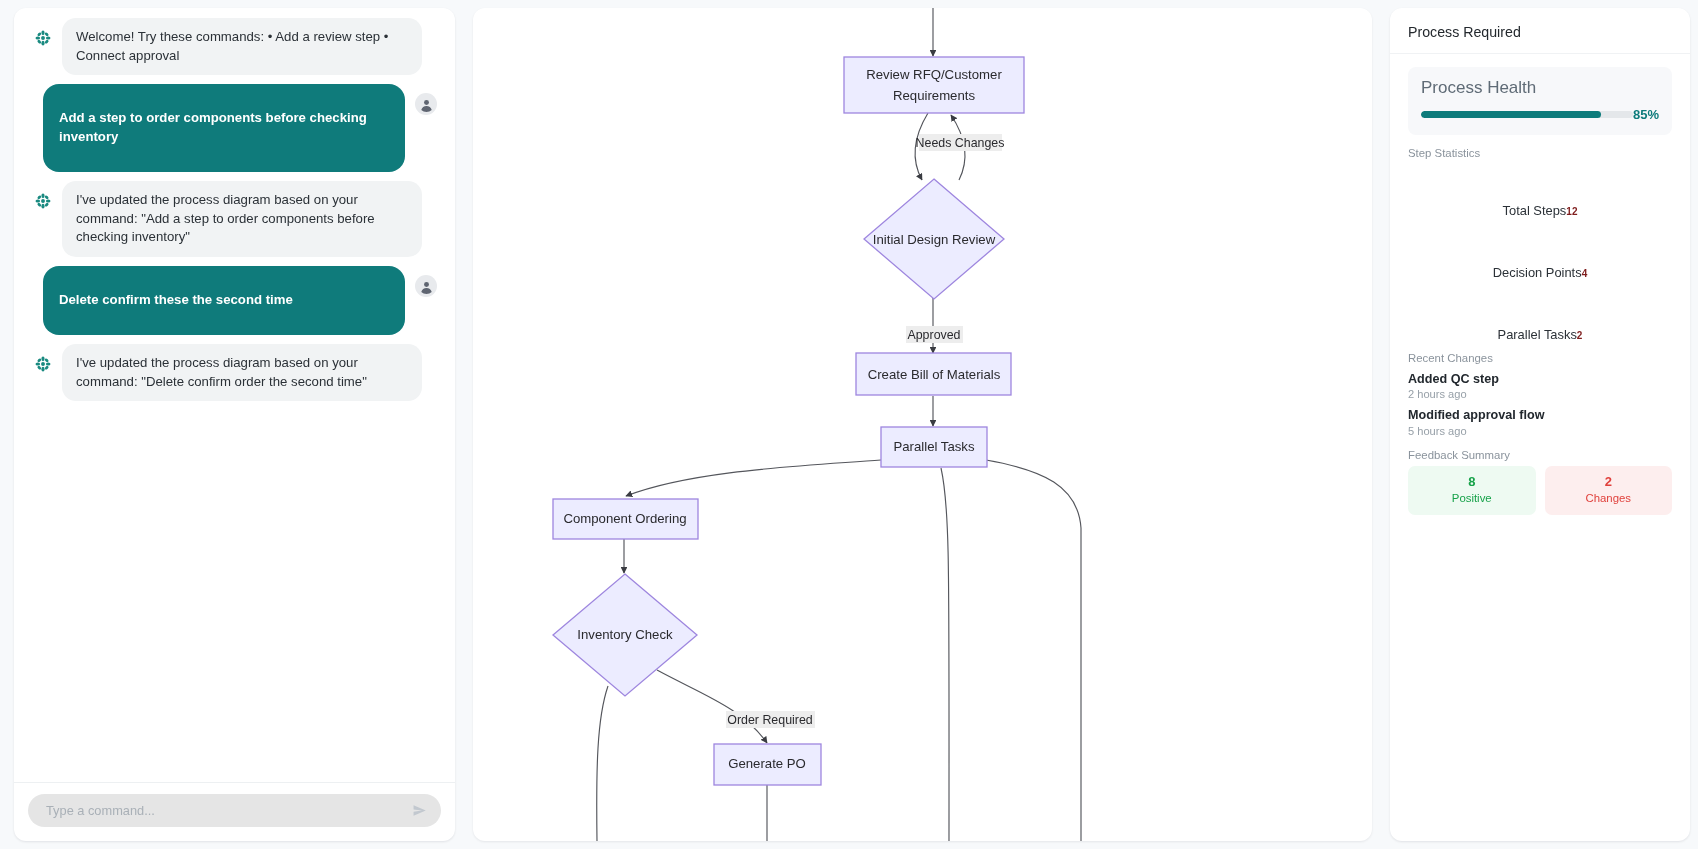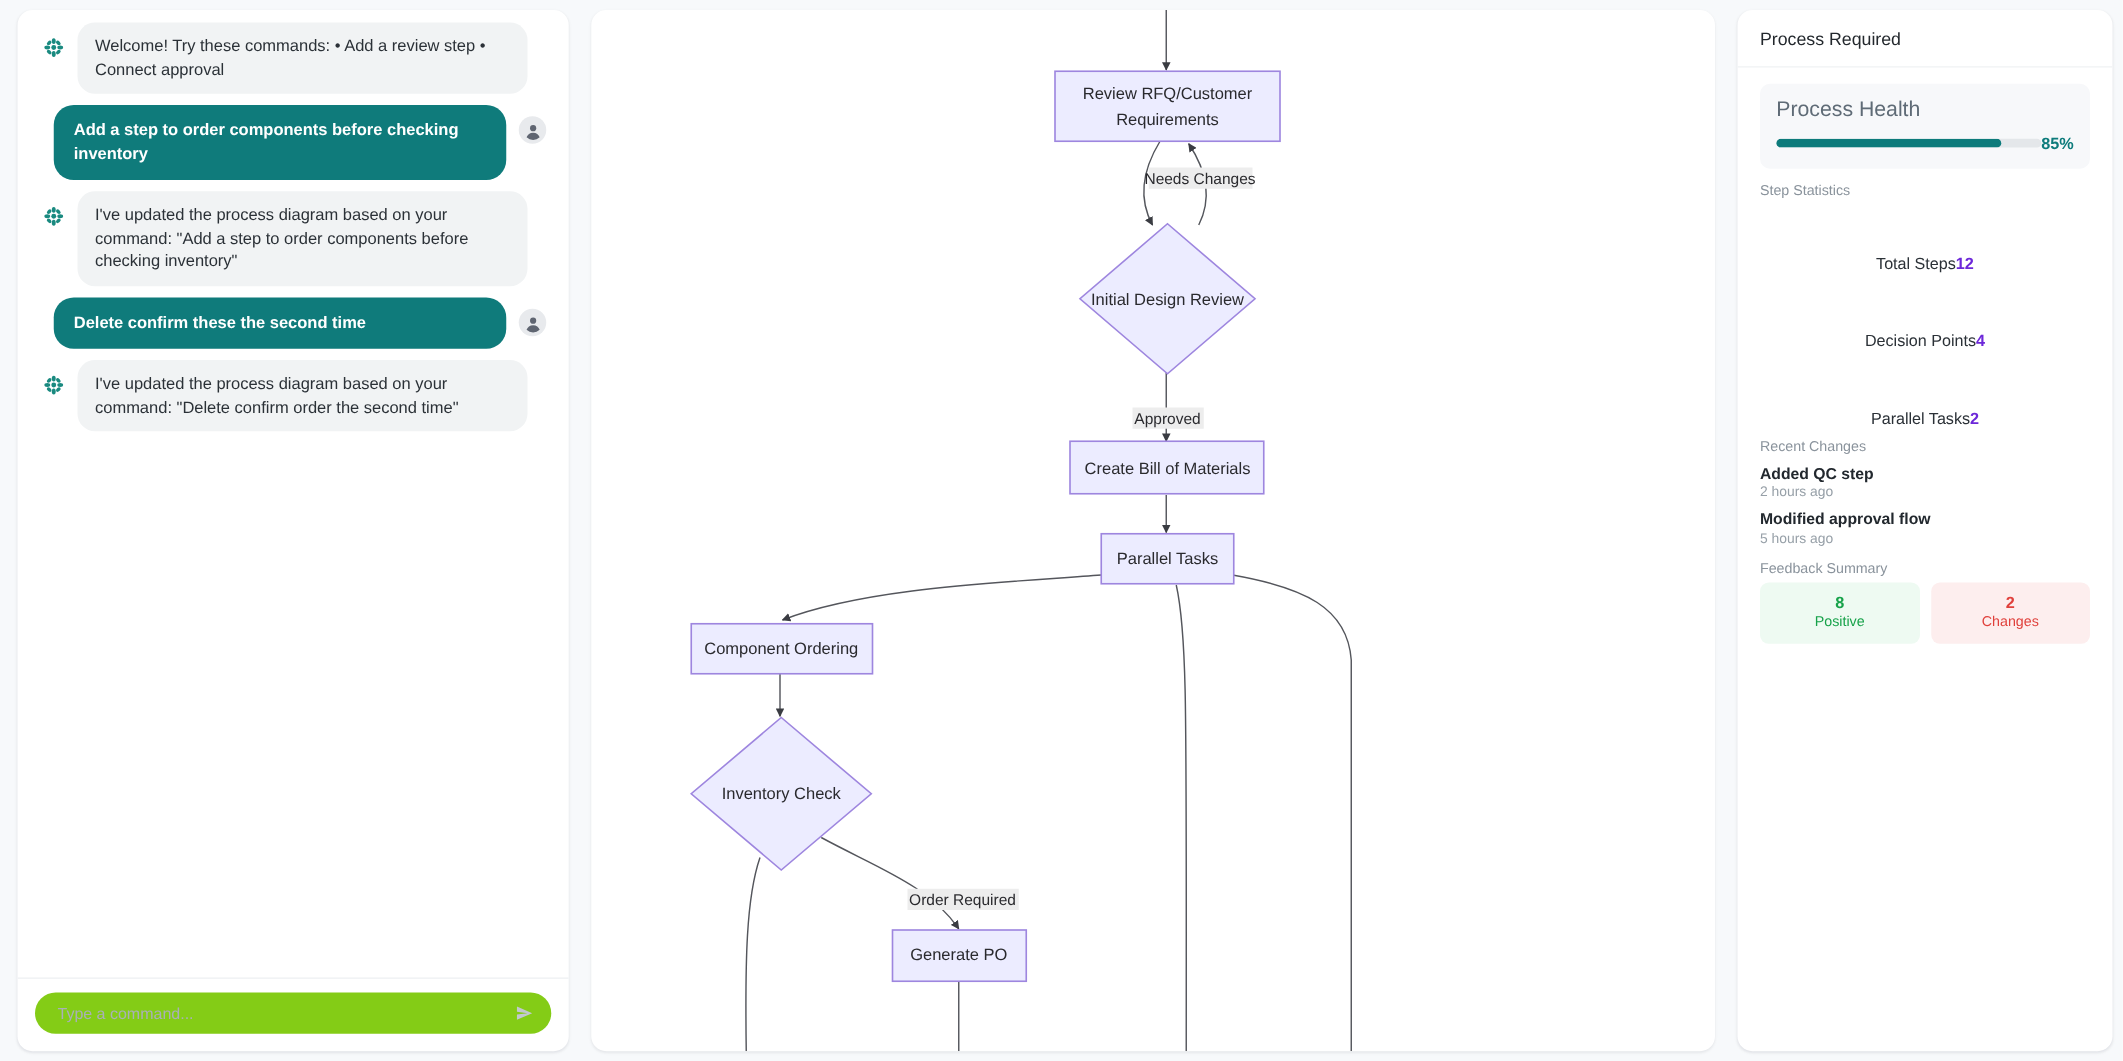--- a/index.html
+++ b/index.html
@@ -74,35 +74,35 @@
     word-wrap: break-word;
   }
   .bubble.bot {
     background: #f1f3f4;
     color: #2b3137;
   }
   .bubble.user {
     background: #0f7b7b;
     color: #ffffff;
     font-weight: 600;
-    padding: 11px 16px;
+    padding: 25px 16px;
     border-radius: 16px;
     width: 362px;
     max-width: 362px;
   }
 
   .chat-input-wrap {
     flex: 0 0 auto;
     border-top: 1px solid #edf0f2;
     padding: 11px 14px 14px 14px;
   }
   .chat-input-box {
     display: flex;
     align-items: center;
-    background: #84cc16;
+    background: #e5e5e5;
     border-radius: 18px;
     height: 33px;
     padding: 0 12px 0 16px;
   }
   .chat-input-box input {
     flex: 1 1 auto;
     border: none;
     outline: none;
     background: transparent;
     font-size: 12.8px;
@@ -195,21 +195,21 @@
   }
   .stat-row {
     display: flex;
     justify-content: center;
     align-items: baseline;
     font-size: 12.9px;
     color: #2b3137;
     padding: 3.5px 0;
     margin-top: 40px;
   }
-  .stat-val { font-weight: 700; color: #6d28d9; font-size: 13px; }
+  .stat-val { font-weight: 700; color: #7f1d1d; font-size: 10px; }
 
   .change-item { padding: 2px 0 5px 0; }
   .change-title {
     font-size: 12.6px;
     color: #22282e;
     font-weight: 600;
     line-height: 1.3;
   }
   .change-time {
     font-size: 11.1px;

